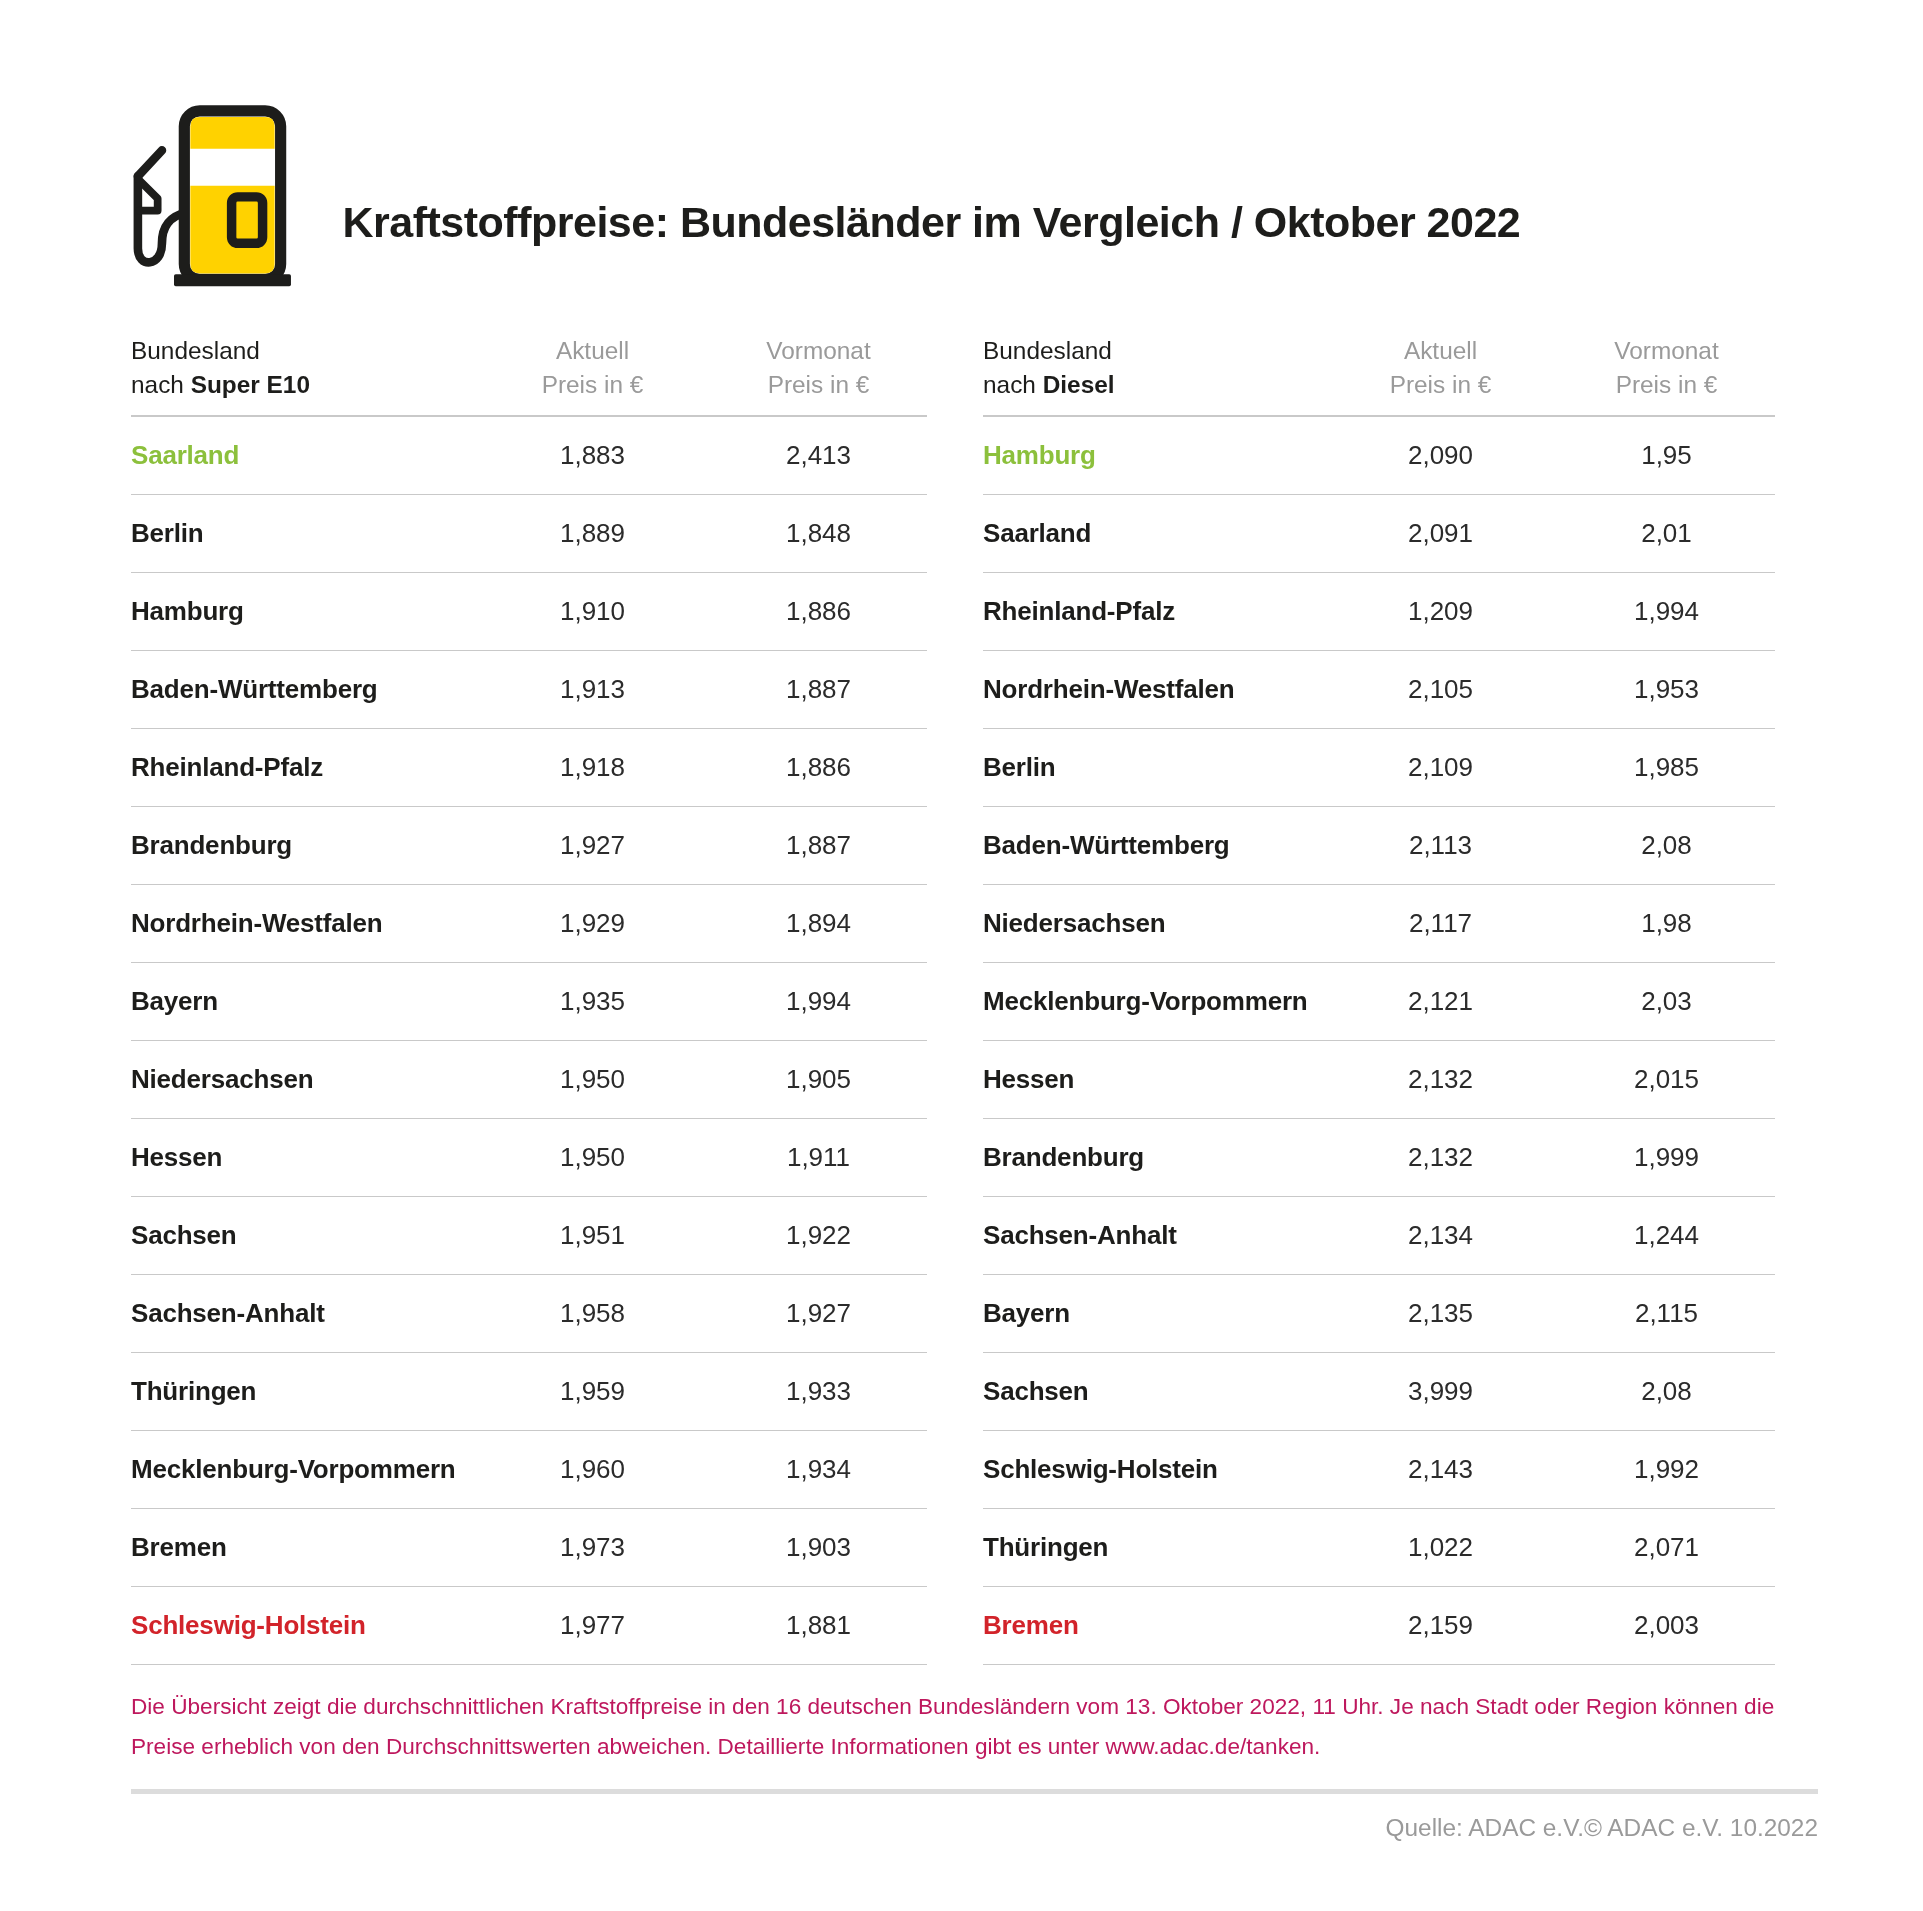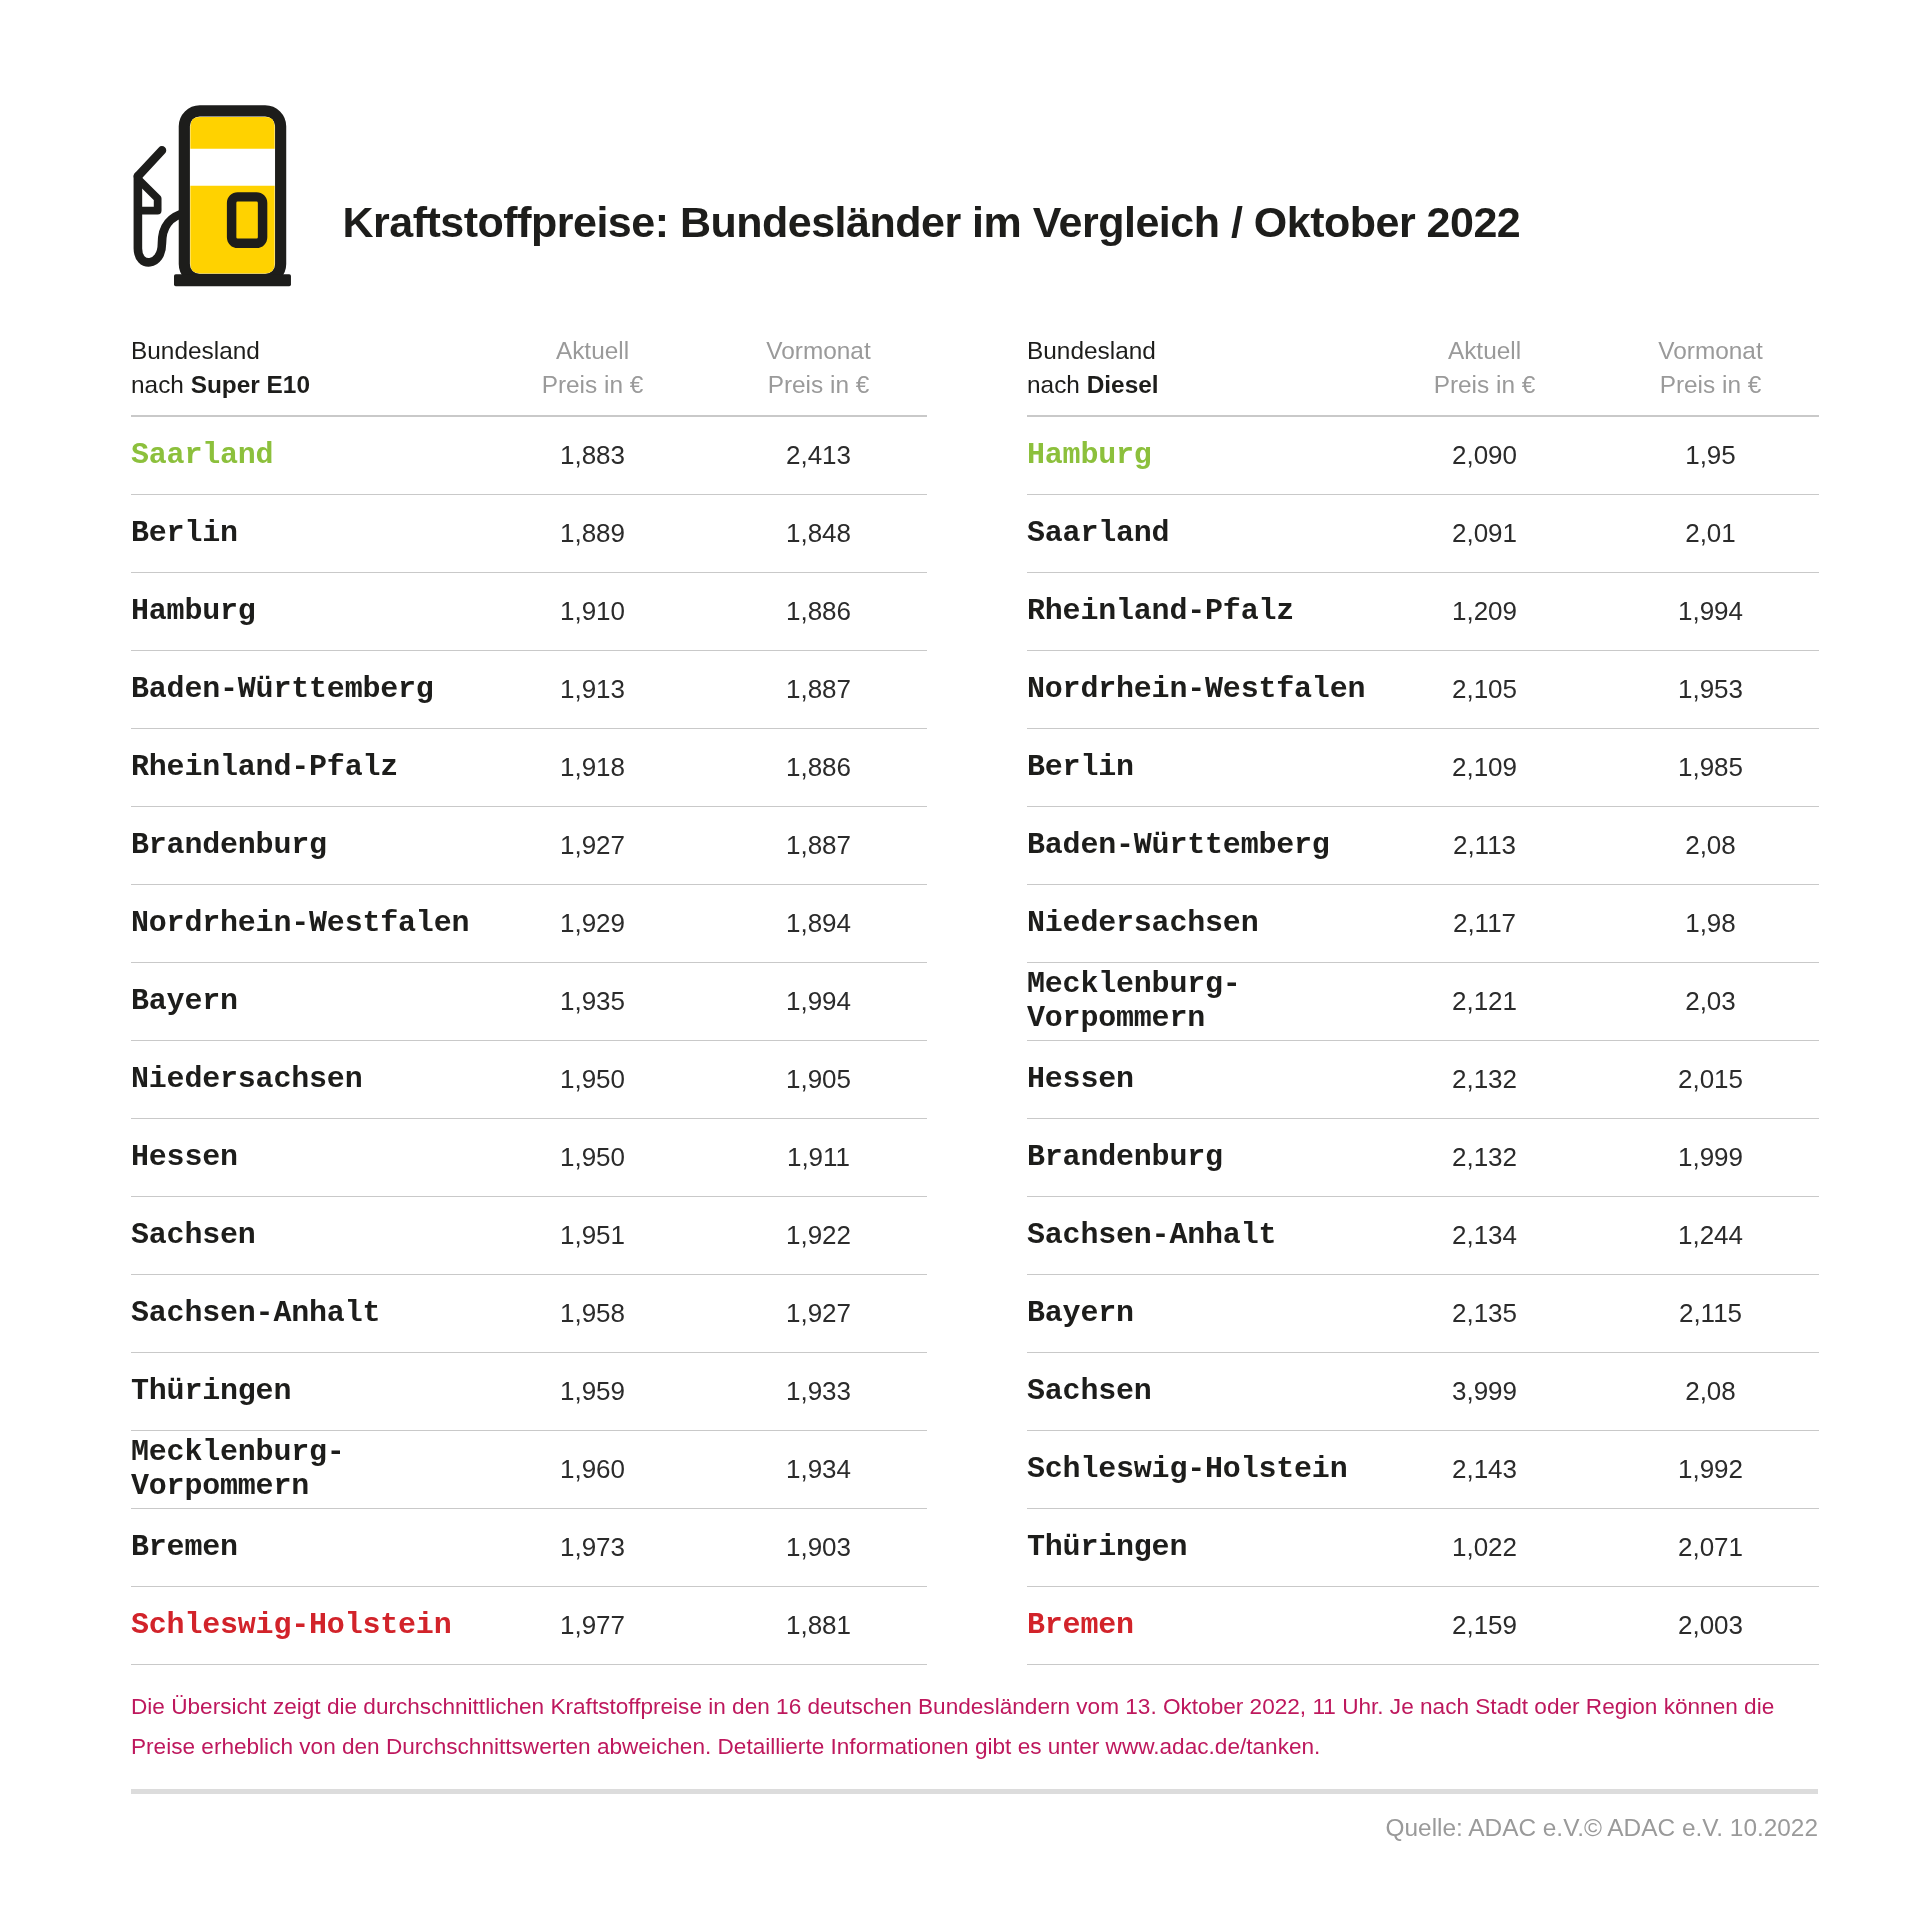--- a/index.html
+++ b/index.html
@@ -19,30 +19,30 @@
     -webkit-font-smoothing:antialiased;
   }
   .page{padding:101px 0 0 131px;width:1818px;}
 
   
   .masthead{display:flex;align-items:center;gap:23.5px;height:190px;}
   .pump-icon svg{width:172px;height:186px;display:block;}
   .title{font-size:43px;font-weight:700;letter-spacing:-0.5px;margin:54px 0 0 16px;line-height:1.1;}
 
   
-  .tables{display:grid;grid-template-columns:796px 792px;column-gap:100px;margin-top:43px;width:1687px;}
+  .tables{display:grid;grid-template-columns:796px 792px;column-gap:56px;margin-top:43px;width:1687px;}
   .price-table{width:100%;}
   .thead{display:flex;align-items:flex-start;border-bottom:2.7px solid var(--separator);padding-bottom:12.7px;}
   .thead .l1,.thead .l2{font-size:24.4px;line-height:34px;}
   .th-name{flex:1;color:var(--ink);}
   .th-name strong{font-weight:700;}
   .th-col{width:235px;text-align:center;color:var(--gray-text);}
   .th-col.col-vormonat{width:217px;}
   .trow{display:flex;align-items:center;height:78px;border-bottom:1.8px solid var(--separator);}
-  .td-name{flex:1;font-weight:700;font-size:30px;letter-spacing:-0.2px;color:var(--ink);font-family:Liberation Mono, monospace;}
+  .td-name{flex:1;font-weight:700;font-size:26px;letter-spacing:-0.2px;color:var(--ink);}
   .td-name.green{color:var(--green);}
   .td-name.red{color:var(--red);}
   .td-val{width:235px;text-align:center;font-size:26px;color:#2B2B2B;}
   .td-val.col-vormonat{width:217px;}
 
   
   .note{margin:22px 0 0 0;width:1687px;}
   .note .note-line{display:block;white-space:nowrap;font-size:22.6px;line-height:40px;color:#be185d;}
   .footer-divider{margin-top:22px;width:1687px;height:5.4px;background:var(--divider);}
   .page-footer{margin-top:20px;width:1687px;display:flex;justify-content:flex-end;align-items:baseline;

